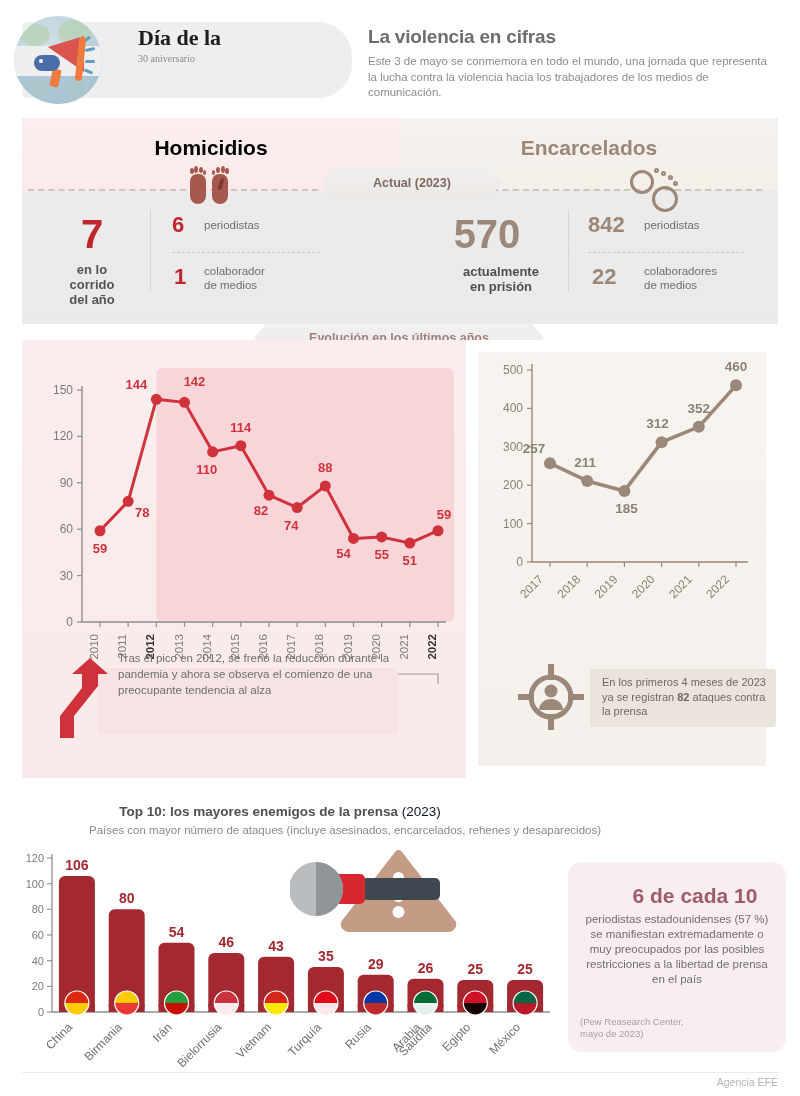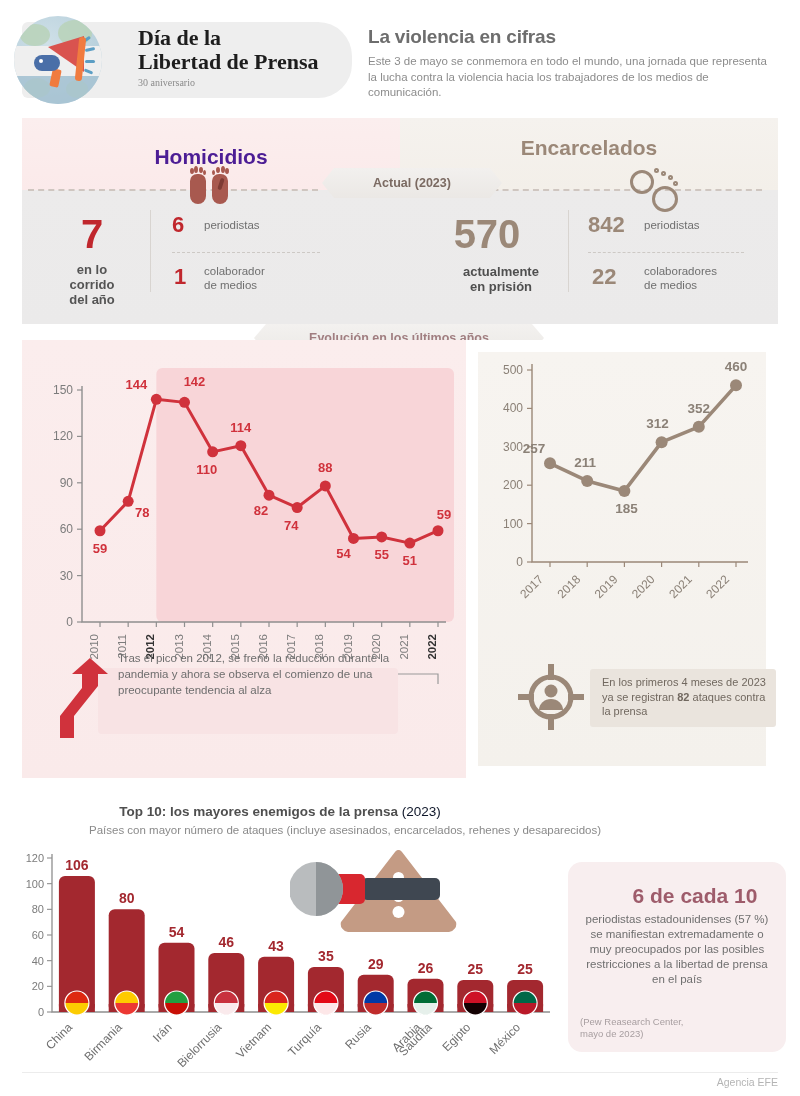--- a/index.html
+++ b/index.html
@@ -92,21 +92,21 @@
     position: absolute; top: 71px; height: 0;
     border-top: 2px dashed #cfc6c0;
   }
   #dash-left { left: 6px; width: 290px; }
   #dash-right { left: 440px; width: 300px; }
 
   .col-title {
     position: absolute; top: 18px; width: 378px; text-align: center;
     font-size: 21px; font-weight: bold;
   }
-  #title-homicidios { left: 0; color: #4c1d95; margin-top: 9px; }
+  #title-homicidios { left: 0; color: #000000; }
   #title-encarcelados { left: 378px; color: #9b8878; }
 
   
   #feet { position: absolute; left: 168px; top: 48px; width: 44px; height: 46px; }
   .foot { position: absolute; width: 16px; height: 30px; background: #a8594f; border-radius: 8px 8px 9px 9px; }
   .toe { position: absolute; background: #a8594f; border-radius: 50%; }
   .foot-scar { position: absolute; width: 4px; height: 12px; background: #7e3b34; border-radius: 2px; transform: rotate(18deg); }
 
   
   #cuffs { position: absolute; left: 608px; top: 48px; width: 60px; height: 48px; }
@@ -227,21 +227,20 @@
       <div class="mp-cone"></div>
       <div class="mp-cone-edge"></div>
       <div class="mp-handle"></div>
       <div class="mp-body"></div>
       <div class="mp-dot"></div>
     </div>
   </div>
 
   <div id="title-block">
     <div id="title-line1">Día de la</div>
-    <div id="title-line2">Libertad de Prensa</div>
     <div id="title-sub">30 aniversario</div>
   </div>
 
   <div id="head-right">
     <div id="head-title">La violencia en cifras</div>
     <div id="head-desc">Este 3 de mayo se conmemora en todo el mundo, una jornada que representa la lucha contra la violencia hacia los trabajadores de los medios de comunicación.</div>
   </div>
 </div>
 
 <div id="mid">

